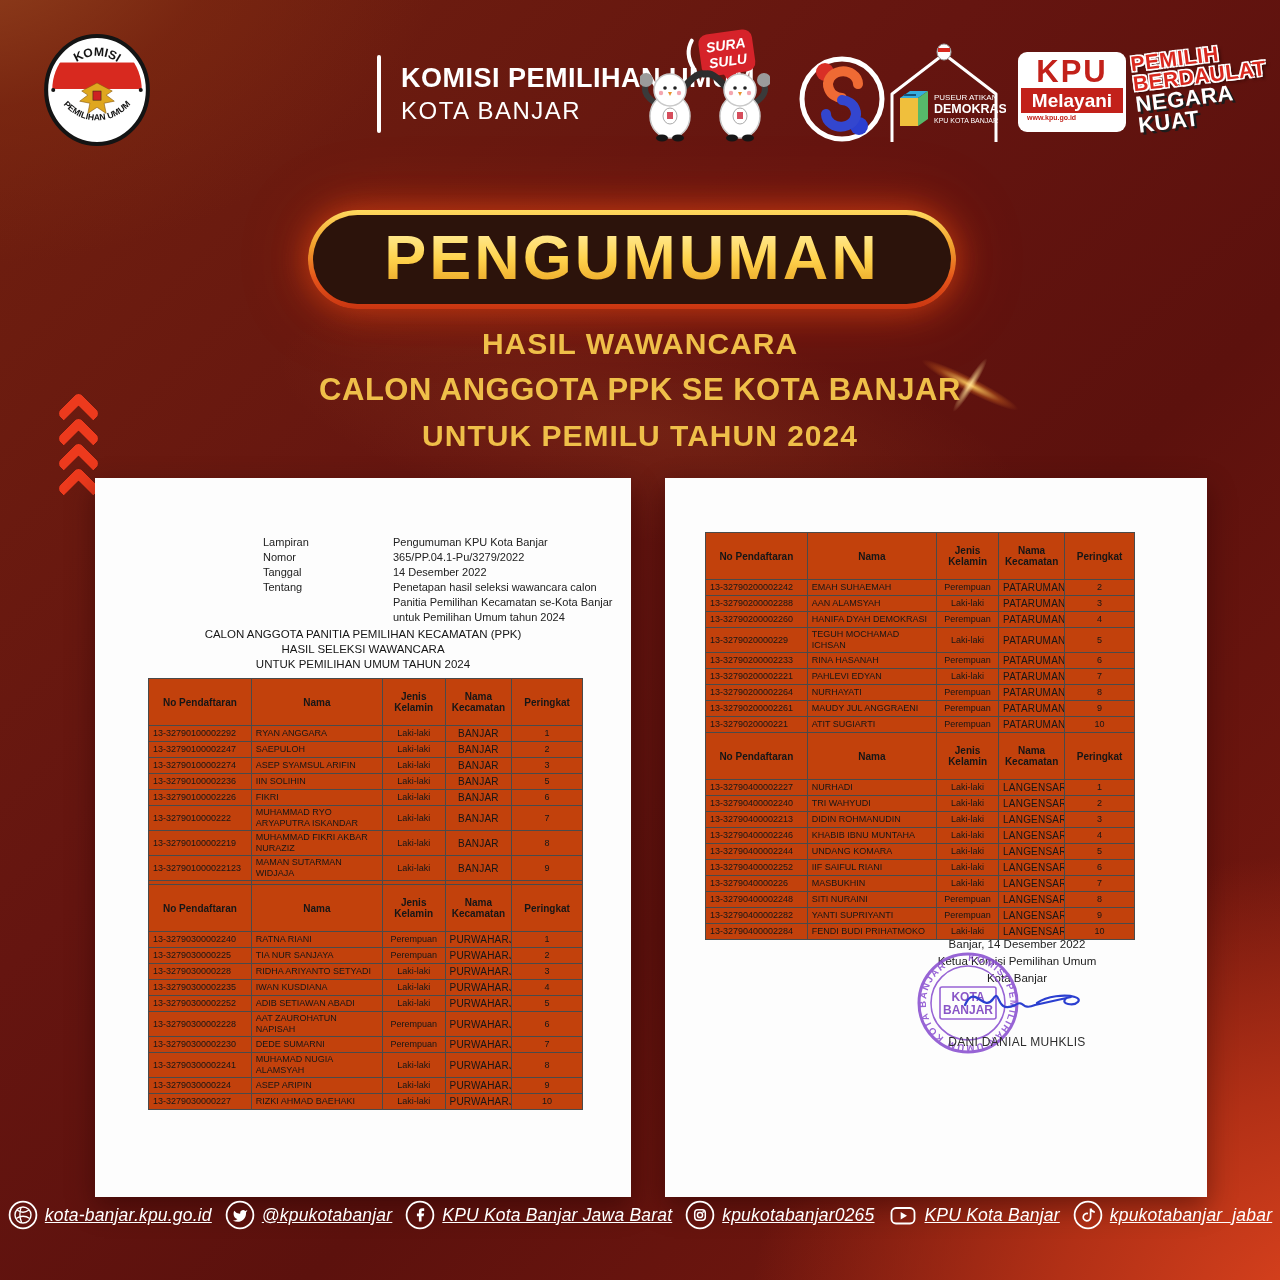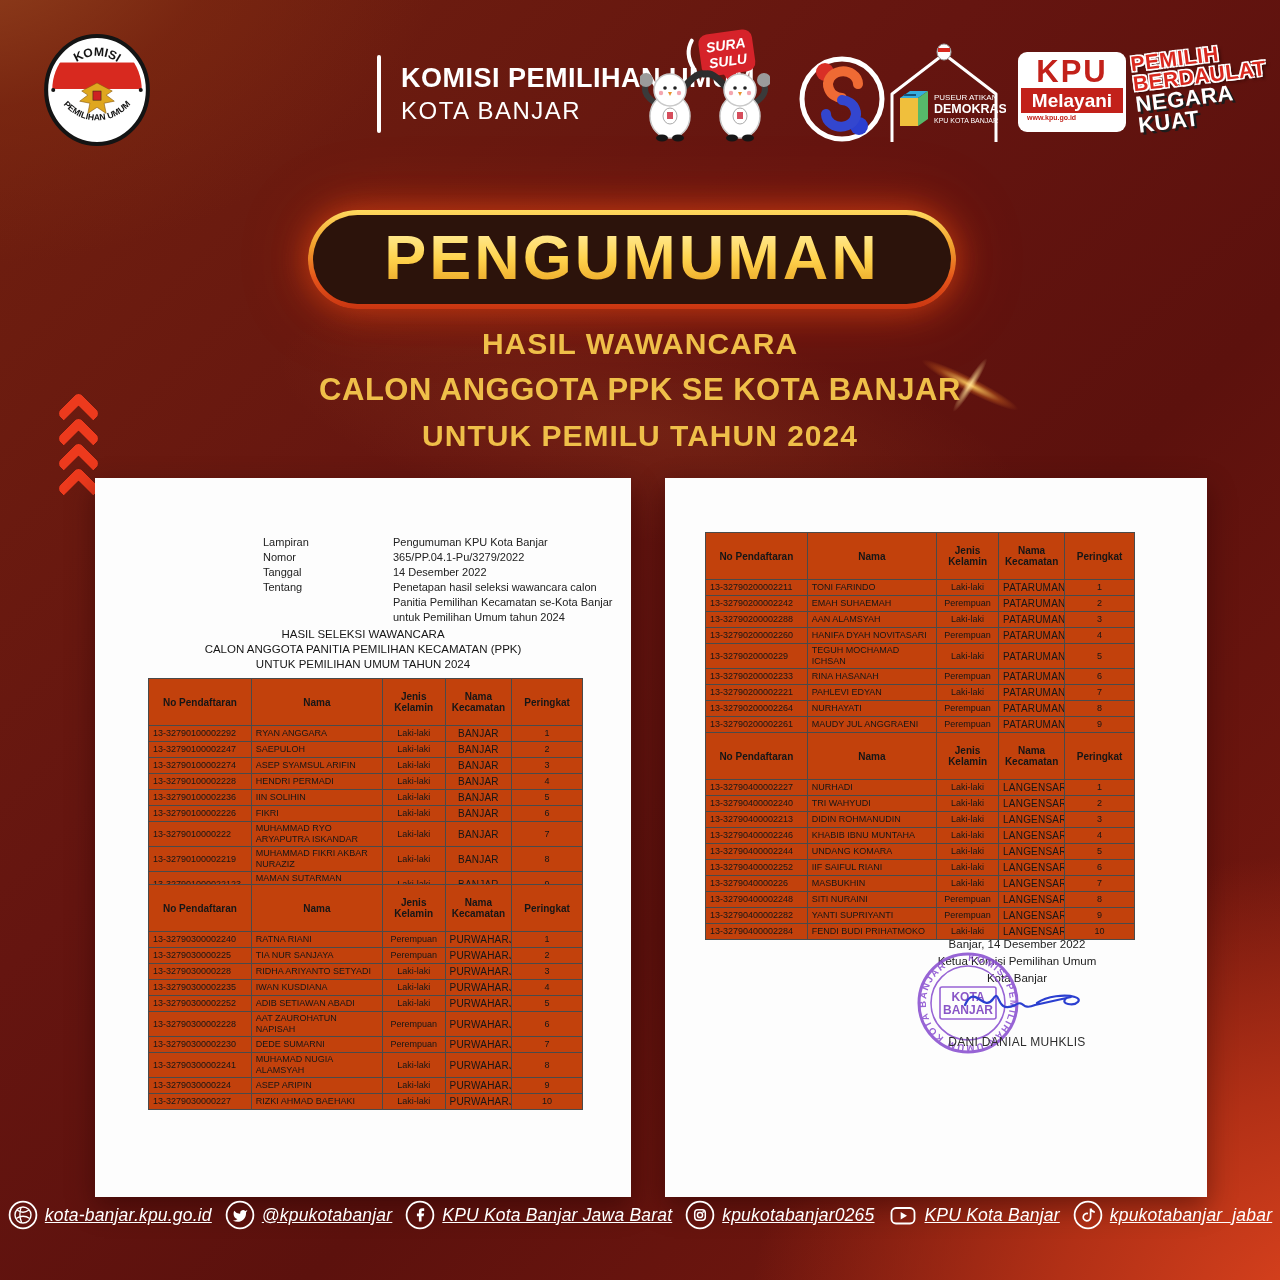--- a/index.html
+++ b/index.html
@@ -258,22 +258,22 @@
         <div class="meta-label">Tanggal</div>
         <div class="meta-value">14 Desember 2022</div>
       </div>
       <div class="meta-row">
         <div class="meta-label">Tentang</div>
         <div class="meta-value">Penetapan hasil seleksi wawancara calon Panitia Pemilihan Kecamatan se-Kota Banjar untuk Pemilihan Umum tahun 2024</div>
       </div>
     </div>
 
     <div class="doc-title">
+      <div>CALON ANGGOTA PANITIA PEMILIHAN KECAMATAN (PPK)</div>
       <div>HASIL SELEKSI WAWANCARA</div>
-      <div>CALON ANGGOTA PANITIA PEMILIHAN KECAMATAN (PPK)</div>
       <div>UNTUK PEMILIHAN UMUM TAHUN 2024</div>
     </div>
 
     <table class="results t1">
         <thead>
           <tr>
             <th>No Pendaftaran</th>
             <th>Nama</th>
             <th>Jenis Kelamin</th>
             <th>Nama Kecamatan</th>
@@ -296,27 +296,20 @@
             <td class="c4">2</td>
           </tr>
           <tr>
             <td class="c0">13-32790100002274</td>
             <td class="c1">ASEP SYAMSUL ARIFIN</td>
             <td class="c2">Laki-laki</td>
             <td class="c3">BANJAR</td>
             <td class="c4">3</td>
           </tr>
           <tr>
-            <td class="c0">13-32790100002228</td>
-            <td class="c1">HENDRI PERMADI</td>
-            <td class="c2">Laki-laki</td>
-            <td class="c3">BANJAR</td>
-            <td class="c4">4</td>
-          </tr>
-          <tr>
             <td class="c0">13-32790100002236</td>
             <td class="c1">IIN SOLIHIN</td>
             <td class="c2">Laki-laki</td>
             <td class="c3">BANJAR</td>
             <td class="c4">5</td>
           </tr>
           <tr>
             <td class="c0">13-32790100002226</td>
             <td class="c1">FIKRI</td>
             <td class="c2">Laki-laki</td>
@@ -444,43 +437,36 @@
           <tr>
             <th>No Pendaftaran</th>
             <th>Nama</th>
             <th>Jenis Kelamin</th>
             <th>Nama Kecamatan</th>
             <th>Peringkat</th>
           </tr>
         </thead>
         <tbody>
           <tr>
-            <td class="c0">13-32790200002211</td>
-            <td class="c1">TONI FARINDO</td>
-            <td class="c2">Laki-laki</td>
-            <td class="c3">PATARUMAN</td>
-            <td class="c4">1</td>
-          </tr>
-          <tr>
             <td class="c0">13-32790200002242</td>
             <td class="c1">EMAH SUHAEMAH</td>
             <td class="c2">Perempuan</td>
             <td class="c3">PATARUMAN</td>
             <td class="c4">2</td>
           </tr>
           <tr>
             <td class="c0">13-32790200002288</td>
             <td class="c1">AAN ALAMSYAH</td>
             <td class="c2">Laki-laki</td>
             <td class="c3">PATARUMAN</td>
             <td class="c4">3</td>
           </tr>
           <tr>
             <td class="c0">13-32790200002260</td>
-            <td class="c1">HANIFA DYAH NOVITASARI</td>
+            <td class="c1">HANIFA DYAH DEMOKRASI</td>
             <td class="c2">Perempuan</td>
             <td class="c3">PATARUMAN</td>
             <td class="c4">4</td>
           </tr>
           <tr>
             <td class="c0">13-3279020000229</td>
             <td class="c1">TEGUH MOCHAMAD ICHSAN</td>
             <td class="c2">Laki-laki</td>
             <td class="c3">PATARUMAN</td>
             <td class="c4">5</td>

